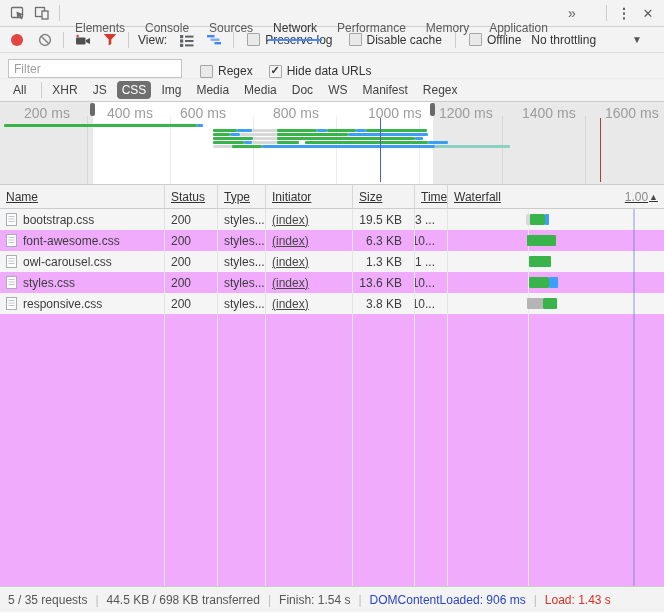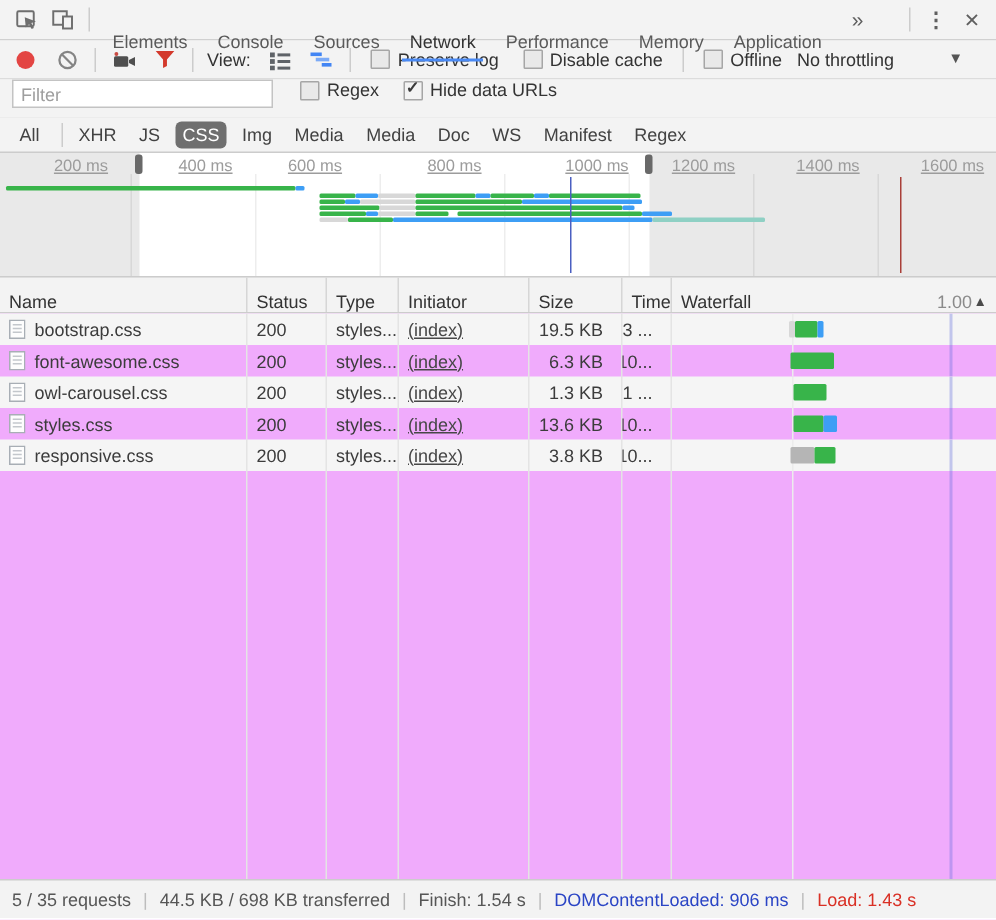--- a/index.html
+++ b/index.html
@@ -23,43 +23,43 @@
   .tool-ic{margin:0 6px;display:flex;align-items:center;cursor:pointer;}
   .view-label{margin:0 6px 0 4px;color:#333;}
   .cbgroup{display:flex;align-items:center;margin:0 8px;cursor:pointer;}
   .cbx{width:11px;height:11px;border:1px solid #a6a6a6;background:#e9e9e9;border-radius:1px;
     margin-right:5px;flex:none;font-size:11px;font-weight:bold;line-height:9px;text-align:center;color:#3a3a3a;}
   .cbx.checked{background:#f3f3f3;}
   .throttle{color:#333;margin-left:2px;cursor:pointer;}
   .dd-arrow{margin-left:auto;margin-right:14px;font-size:10px;color:#555;cursor:pointer;}
   
   .filterbar{height:26px;background:#f3f3f3;border-bottom:1px solid #ececec;
-    display:flex;align-items:flex-start;box-sizing:border-box;padding:0 8px;}
+    display:flex;align-items:flex-end;box-sizing:border-box;padding:0 8px;}
   .filter-input{width:162px;height:17px;border:1px solid #c3c3c3;background:#fff;
     font-family:inherit;font-size:12px;padding:0 5px;color:#333;outline:none;margin-right:10px;}
   .filter-input::placeholder{color:#9e9e9e;}
   
   .typebar{height:23px;background:#f3f3f3;border-bottom:1px solid #ccc;
     display:flex;align-items:center;box-sizing:border-box;padding-left:8px;}
   .type-item{padding:2px 5px;margin-right:5px;color:#424242;border-radius:4px;cursor:pointer;flex:none;}
   .type-item.active{background:#6f6f6f;color:#fff;}
   
   .overview{position:relative;height:83px;background:#e9e9e9;border-bottom:1px solid #ccc;
     box-sizing:border-box;overflow:hidden;}
   .ov-window{position:absolute;top:0;bottom:0;background:#fff;}
   .ov-grid{position:absolute;top:14px;bottom:0;width:1px;background:rgba(0,0,0,0.07);}
-  .ov-label{position:absolute;top:3px;width:60px;text-align:center;font-size:11px;color:#9c9c9c;white-space:nowrap;text-decoration:underline;}
+  .ov-label{position:absolute;top:3px;width:60px;text-align:left;font-size:14px;color:#9c9c9c;white-space:nowrap;}
   .ov-handle{position:absolute;top:1px;width:5px;height:13px;background:#696969;border-radius:2px;cursor:ew-resize;}
   .ov-bar{position:absolute;height:3px;border-radius:1px;}
   .ov-marker{position:absolute;top:16px;bottom:2px;width:1px;}
   
   .grid-cols{display:grid;grid-template-columns:165px 53px 48px 87px 62px 33px 216px;}
   .tbl-header{height:24px;background:#f3f3f3;border-bottom:1px solid #ccc;box-sizing:border-box;}
-  .hc{display:flex;align-items:flex-end;padding-left:6px;border-right:1px solid #d6d6d6;
-    box-sizing:border-box;height:100%;overflow:hidden;white-space:nowrap;cursor:pointer;}
+  .hc{display:flex;align-items:center;padding-left:6px;border-right:1px solid #d6d6d6;
+    box-sizing:border-box;height:100%;overflow:hidden;white-space:nowrap;cursor:pointer;text-decoration:underline;}
   .hc:last-child{border-right:none;padding-right:6px;}
   .sort-wrap{margin-left:auto;display:flex;align-items:center;}
   .sort-val{color:#8a8a8a;}
   .sort-tri{font-size:9px;color:#4a4a4a;margin-left:1px;}
   .tbl-body{position:relative;height:377px;background:#f0abfc;}
   .row{height:21px;cursor:pointer;}
   .row:nth-child(odd){background:#f5f5f5;}
   .cell{display:flex;align-items:center;padding-left:6px;border-right:1px solid #e4e4e4;
     box-sizing:border-box;height:100%;overflow:hidden;white-space:nowrap;color:#3c3c3c;}
   .cell.r{justify-content:flex-end;padding-right:12px;}

